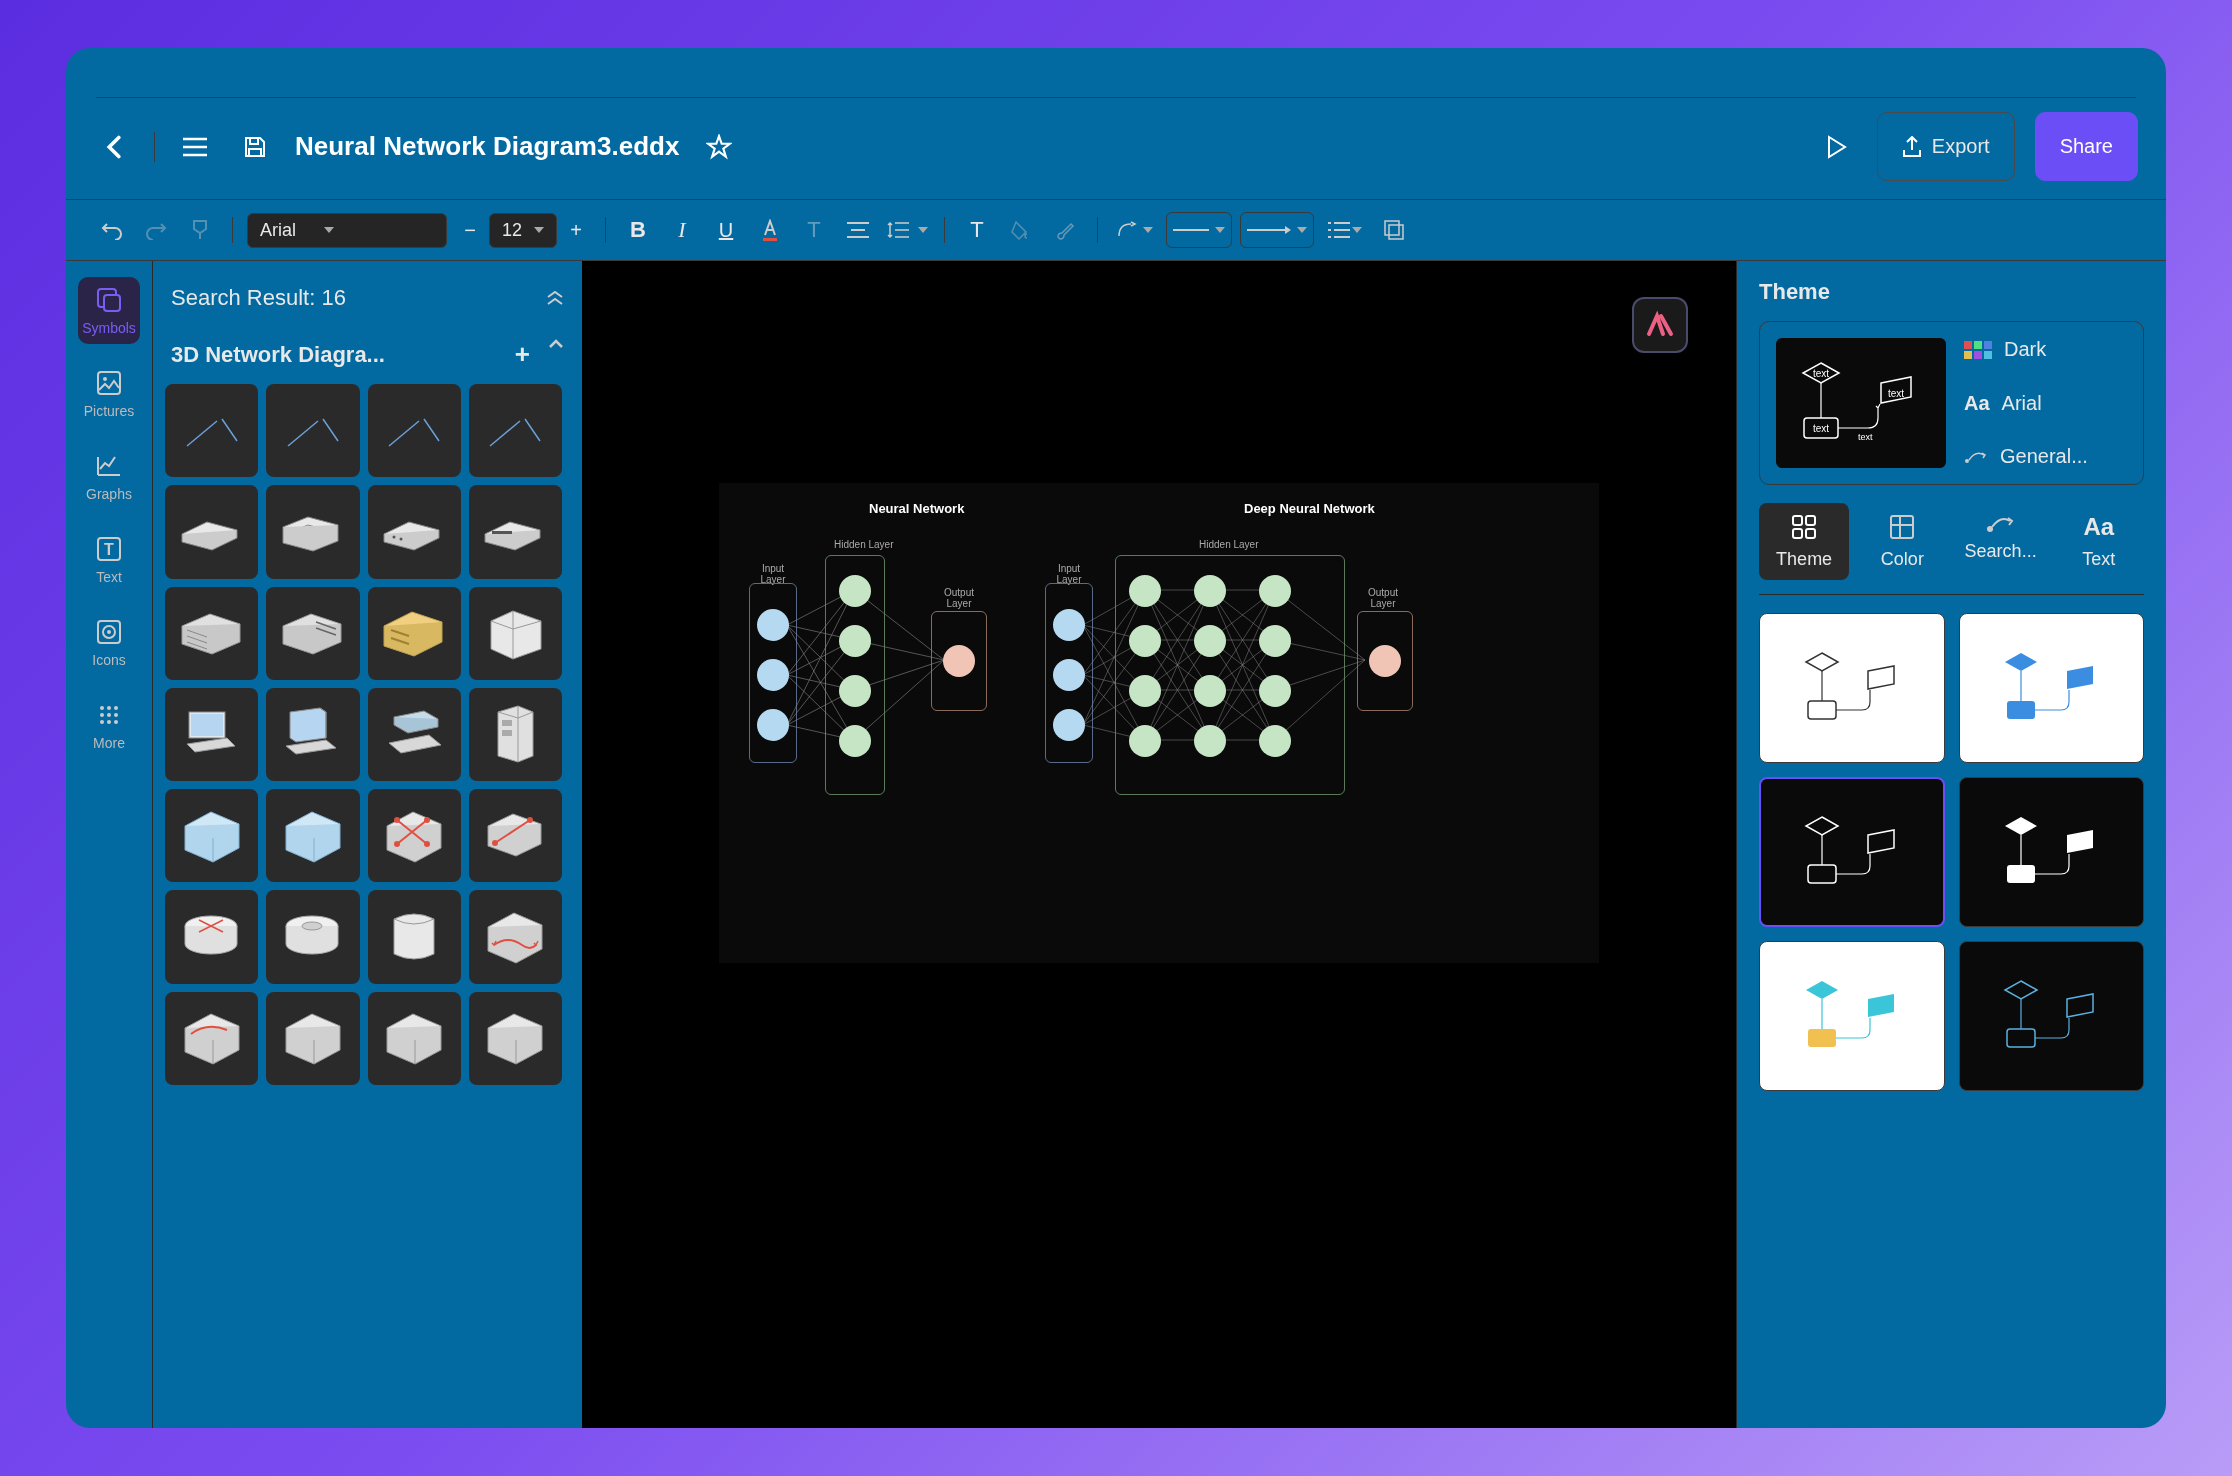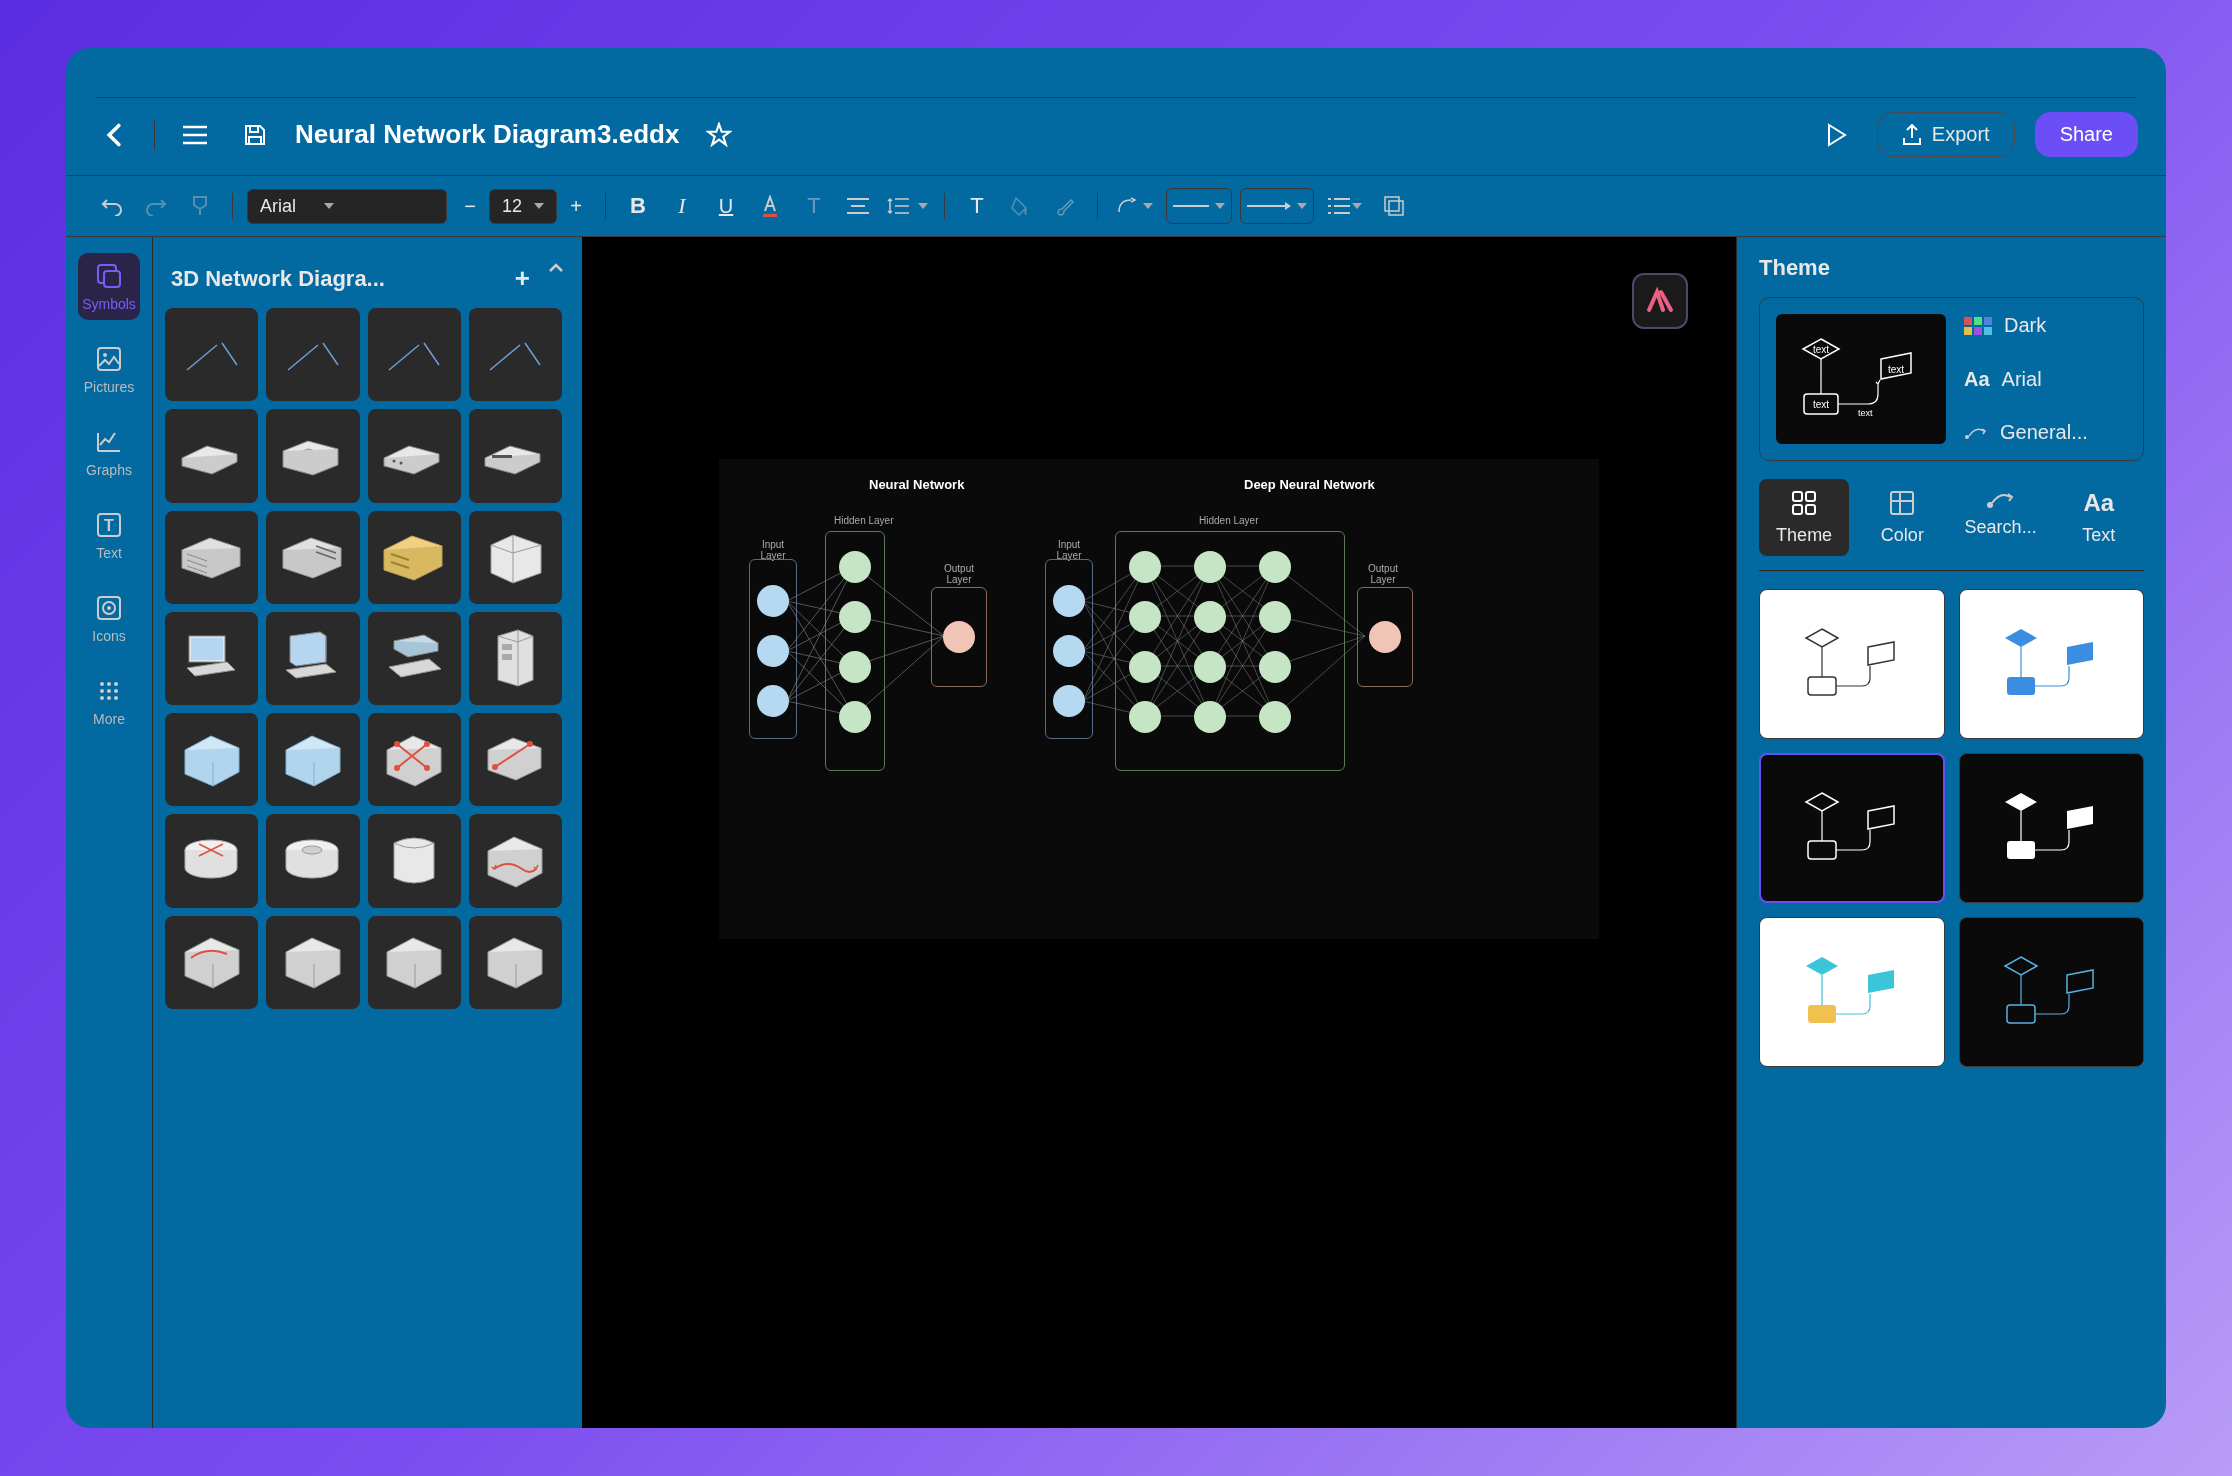--- a/index.html
+++ b/index.html
@@ -3,21 +3,21 @@
 <meta charset="utf-8">
 <style>
 *{margin:0;padding:0;box-sizing:border-box;font-family:-apple-system,BlinkMacSystemFont,"Segoe UI",Arial,sans-serif}
 body{background:linear-gradient(135deg,#5b2de0 0%,#7b4cf0 50%,#b89cf7 100%);display:flex;align-items:center;justify-content:center;min-height:100vh;padding:30px 20px}
 .app{background:#0369a1;border-radius:24px;width:100%;max-width:2100px;height:1380px;overflow:hidden;color:#e8e8e8;display:flex;flex-direction:column}
 .titlebar{height:30px;border-bottom:1px solid #3a3a3a;margin:20px 30px 0}
 .header{display:flex;align-items:center;padding:14px 28px 18px;gap:20px;border-bottom:1px solid #3a3a3a}
 .icon-btn{width:40px;height:40px;display:flex;align-items:center;justify-content:center;border-radius:8px;cursor:pointer;color:#e8e8e8}
 .filename{font-size:26px;font-weight:700;color:#fff}
 .spacer{flex:1}
-.btn{padding:10px 24px;border-radius:15px;border:1px solid #4a4a4a;cursor:pointer;font-size:20px;display:flex;align-items:center;gap:10px;color:#e8e8e8;background:transparent}
+.btn{padding:22px 24px;border-radius:10px;border:1px solid #4a4a4a;cursor:pointer;font-size:20px;display:flex;align-items:center;gap:10px;color:#e8e8e8;background:transparent}
 .btn-primary{background:#6b4ef5;border-color:#6b4ef5;color:#fff}
 .toolbar{display:flex;align-items:center;padding:12px 28px;gap:8px;border-bottom:1px solid #3a3a3a}
 .toolbar .icon-btn{width:36px;height:36px}
 .select{background:#252525;border:1px solid #3a3a3a;border-radius:6px;padding:6px 12px;font-size:18px;color:#e8e8e8;display:flex;align-items:center;gap:28px;cursor:pointer}
 .font-sel{width:200px}
 .size-group{display:flex;align-items:center;gap:4px}
 .size-btn{width:30px;height:30px;display:flex;align-items:center;justify-content:center;cursor:pointer;color:#e8e8e8;font-size:20px}
 .sep{width:1px;height:26px;background:#3a3a3a;margin:0 6px}
 .main{display:flex;flex:1;overflow:hidden}
 .sidebar{width:86px;display:flex;flex-direction:column;align-items:center;padding:16px 0;gap:16px}
@@ -277,20 +277,28 @@
               <circle cx="5" cy="19" r="2" fill="#ccc"></circle>
               <circle cx="12" cy="19" r="2" fill="#ccc"></circle>
               <circle cx="19" cy="19" r="2" fill="#ccc"></circle>
             </svg>
           </div>
         <div class="side-label">More</div>
       </div>
     </div>
 
     <div class="symbols-panel">
+      <div class="search-result">
+        <span>Search Result: 16</span>
+        <div style="cursor:pointer">
+            <svg width="18" height="14" viewBox="0 0 18 14">
+              <path d="M2 6 l7-5 7 5 M2 13 l7-5 7 5" stroke="#ccc" stroke-width="2" fill="none"></path>
+            </svg>
+          </div>
+      </div>
       <div class="cat-header">
         <span>3D Network Diagra...</span>
         <div class="cat-actions">
           <div style="cursor:pointer;font-size:26px">+</div>
           <div style="cursor:pointer">
               <svg width="16" height="10" viewBox="0 0 16 10">
                 <path d="M2 8 l6-6 6 6" stroke="#ccc" stroke-width="2.5" fill="none"></path>
               </svg>
             </div>
         </div>

